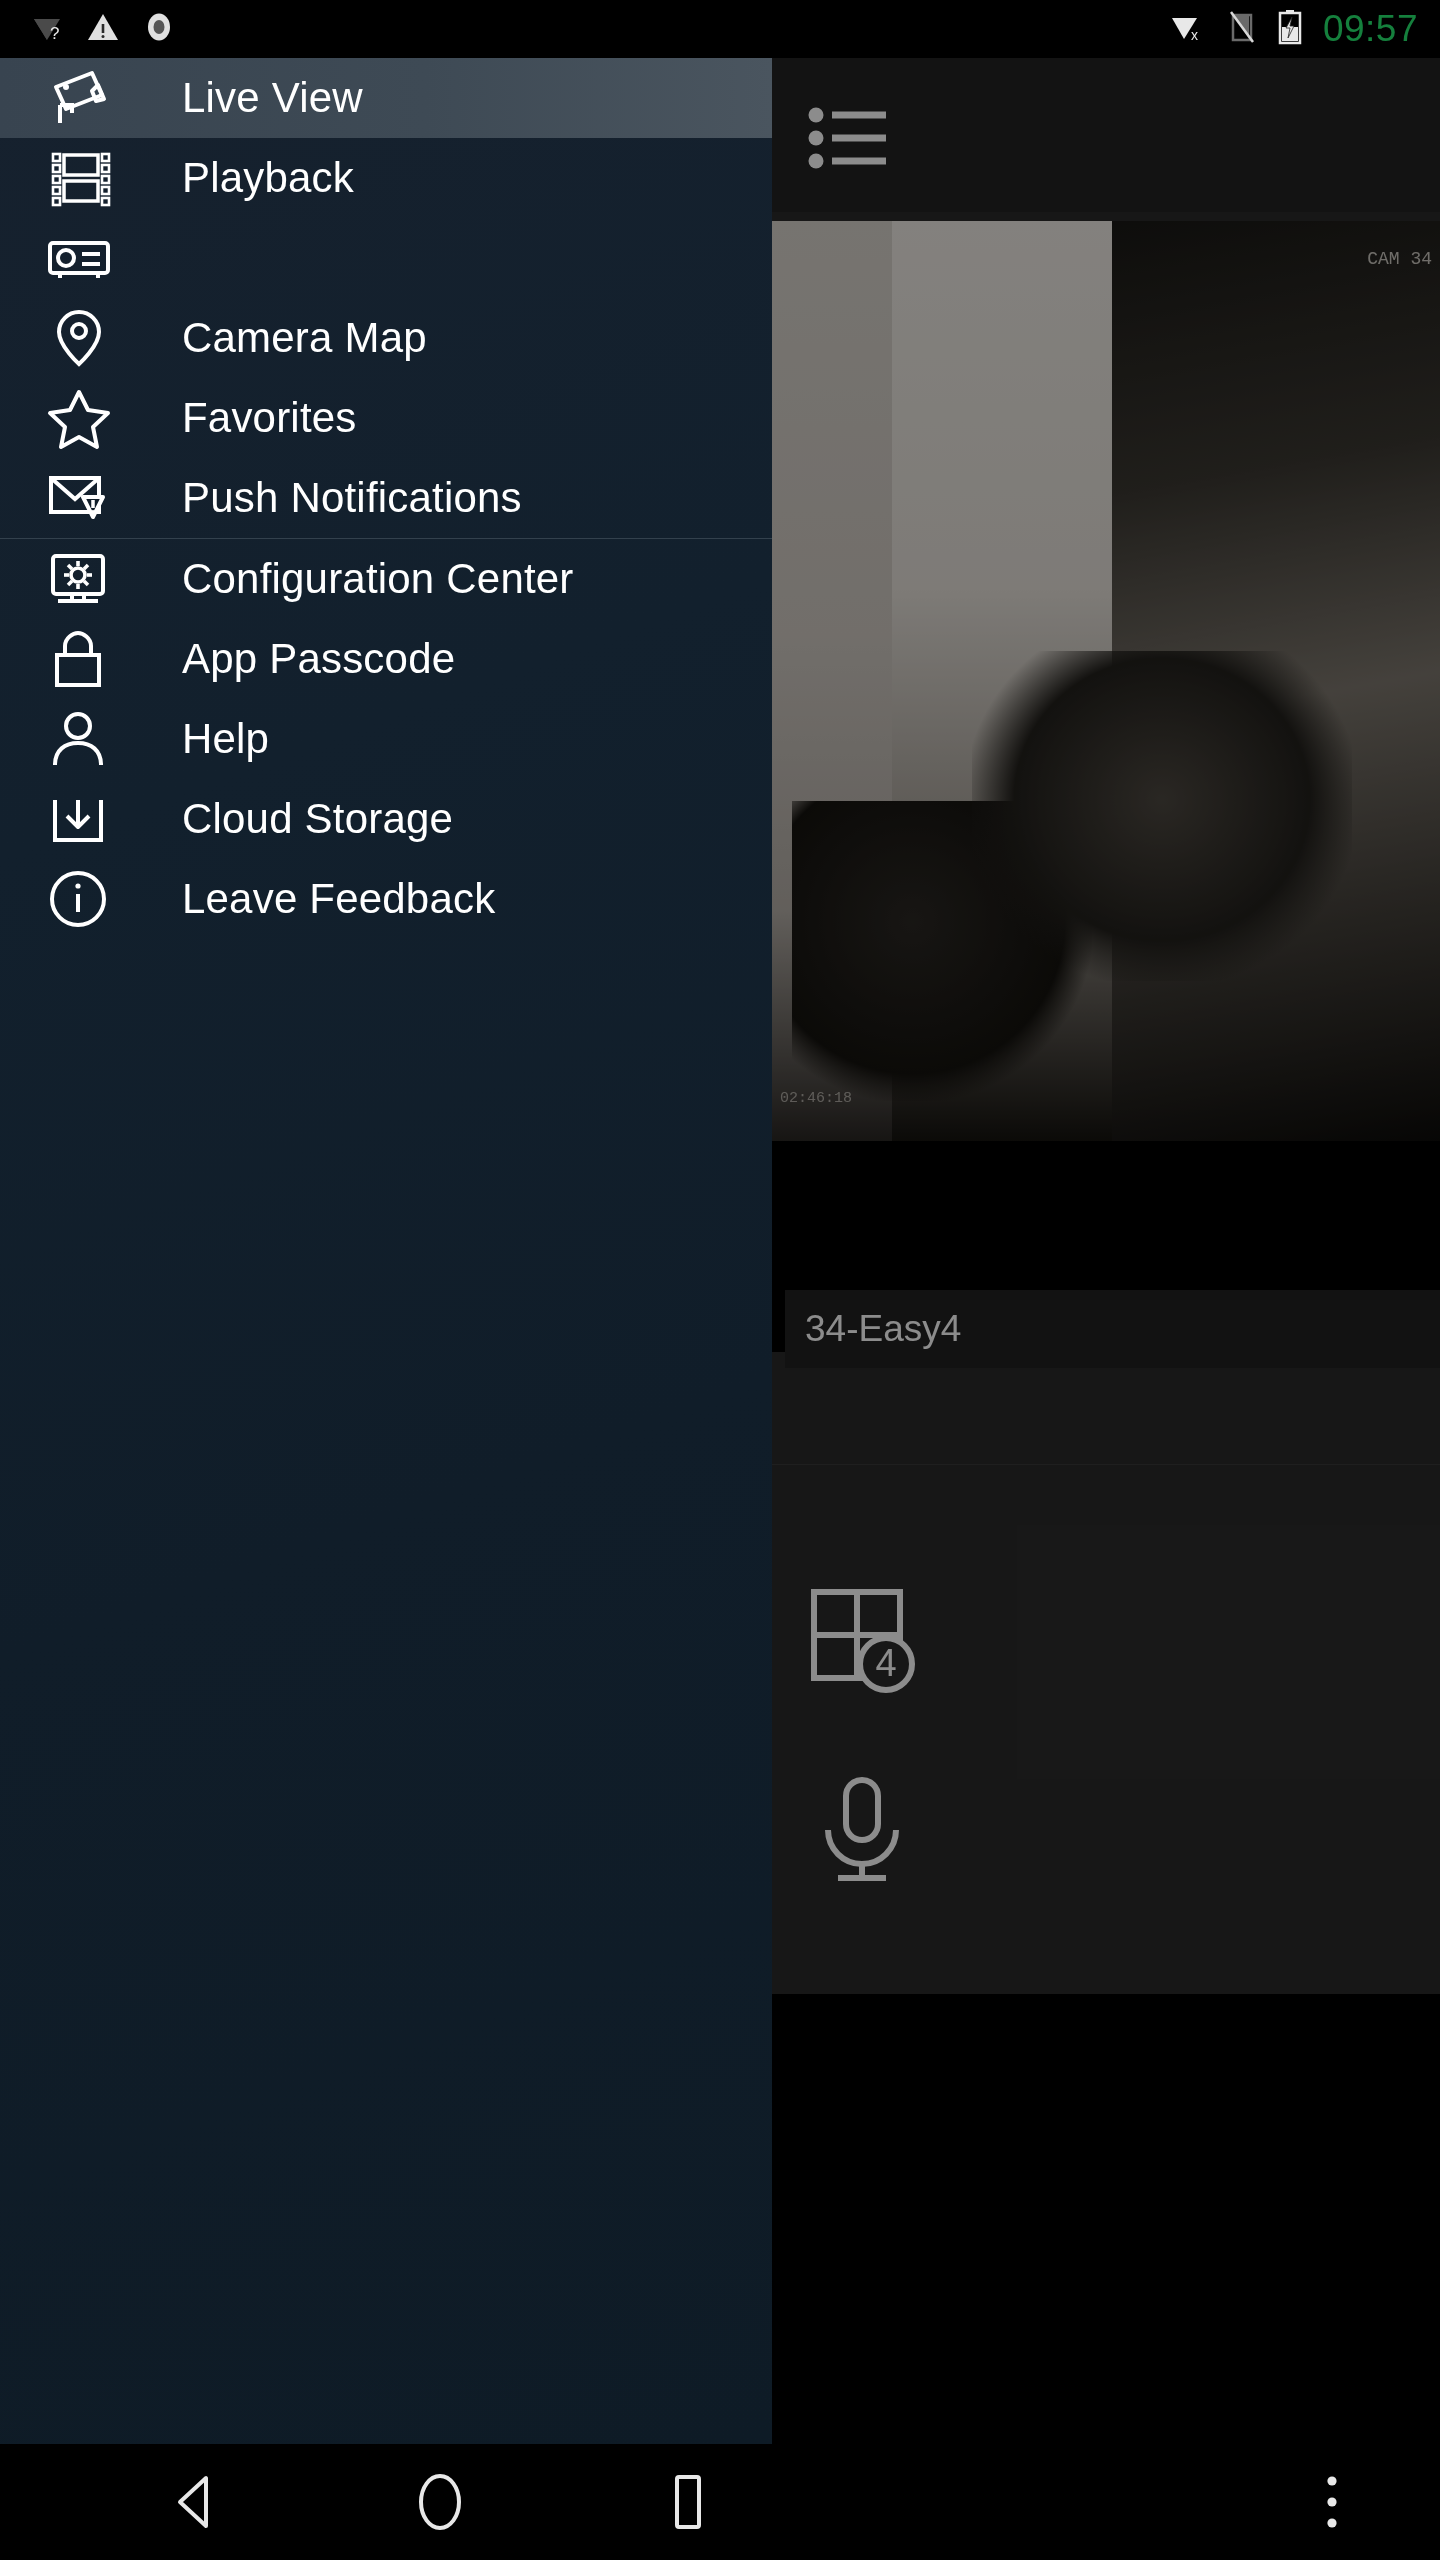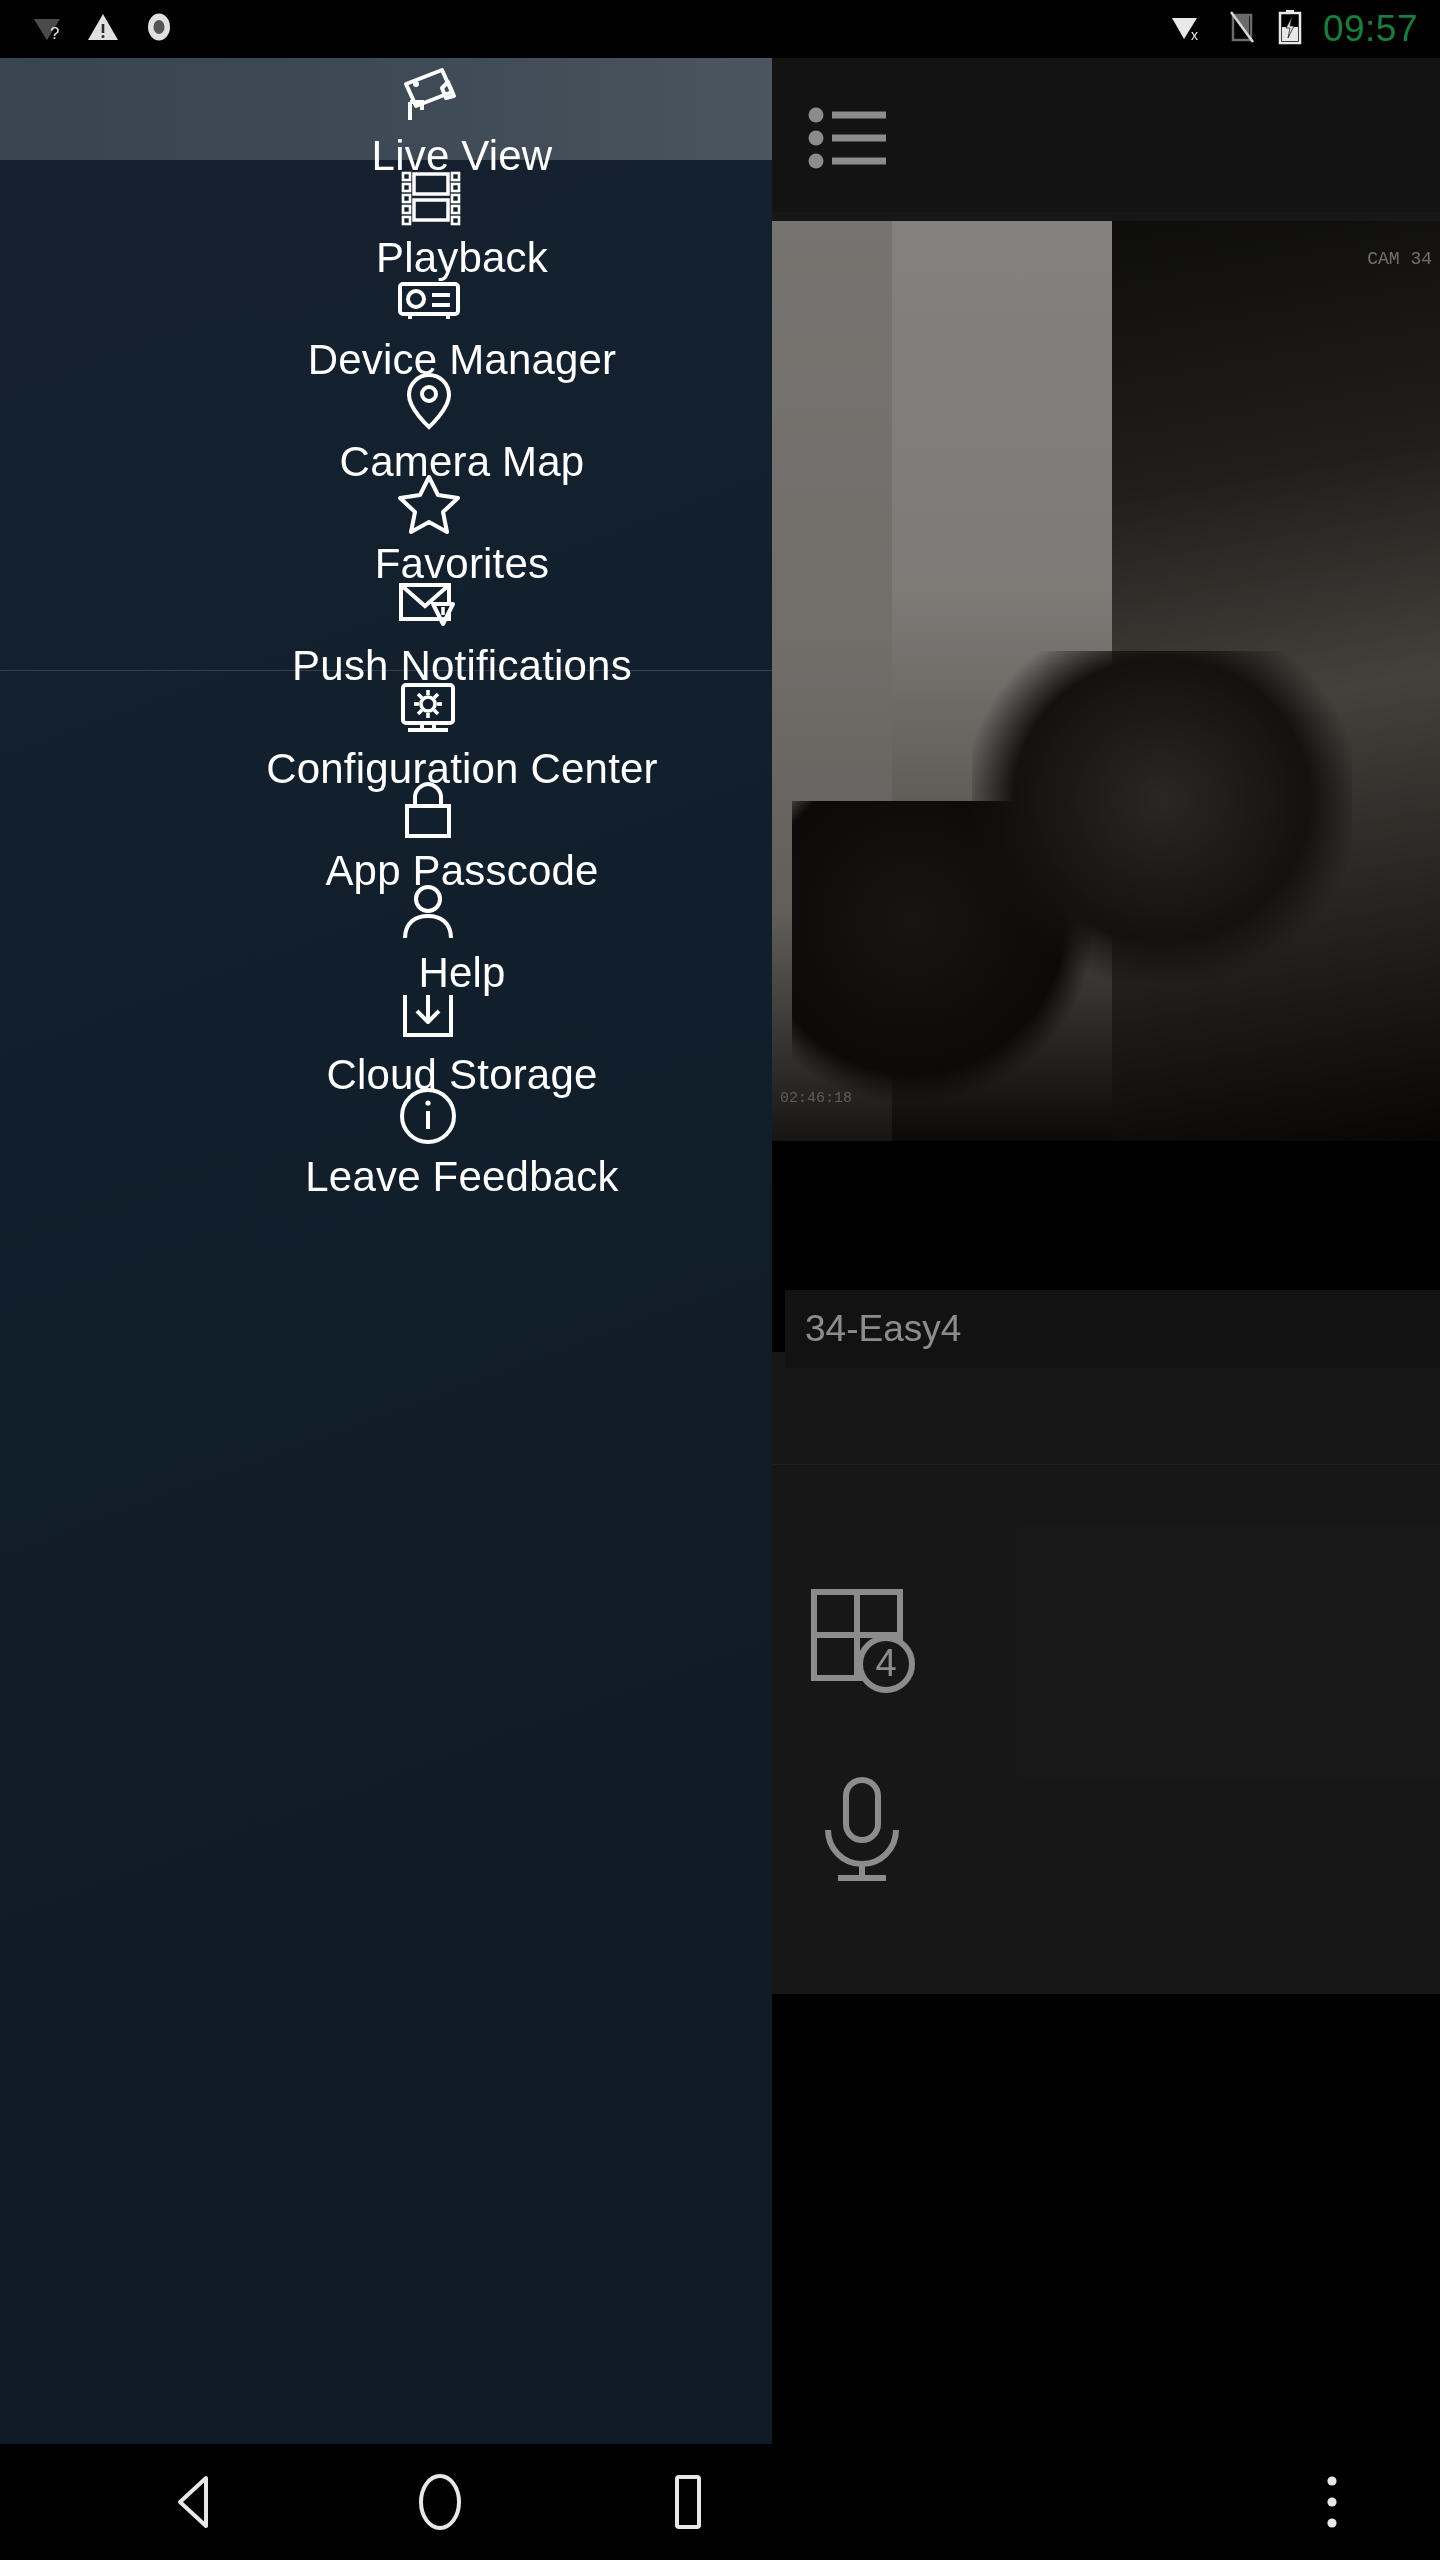--- a/index.html
+++ b/index.html
@@ -84,23 +84,22 @@
     position:absolute; left:0; top:58px; width:1440px; height:2386px;
     background:rgba(0,0,0,0.45);
   }
   .drawer {
     position:absolute; left:0; top:58px; width:772px; height:2386px;
     background:linear-gradient(160deg,#16212e 0%,#12202d 30%,#101d29 60%,#0e1b26 100%);
     overflow:hidden;
   }
   .menu { position:absolute; left:0; top:0; width:772px; }
   .menu-item {
-    position:relative; height:102px; display:flex; align-items:center;
-    padding-left:86px;
-    flex-direction:column;
+    position:relative; height:80px; display:flex; align-items:center;
+    padding-left:42px;
   }
   .menu-item.selected {
     background:linear-gradient(90deg,#384450 0%,#3e4a55 55%,#4a555f 100%);
   }
   .mi-icon {
     width:74px; height:74px; flex:0 0 74px;
     display:flex; align-items:center; justify-content:center;
   }
   .mi-label {
     margin-left:66px; color:#ffffff; font-size:42px; font-weight:400;
@@ -221,21 +220,20 @@
         <span class="mi-icon">
           <svg width="74" height="74" viewBox="0 0 74 74">
             <rect x="8" y="22" width="58" height="30" rx="3" fill="none" stroke="#fff" stroke-width="4"></rect>
             <circle cx="24" cy="37" r="8" fill="none" stroke="#fff" stroke-width="4"></circle>
             <line x1="40" y1="33" x2="58" y2="33" stroke="#fff" stroke-width="4"></line>
             <line x1="40" y1="43" x2="58" y2="43" stroke="#fff" stroke-width="4"></line>
             <line x1="18" y1="52" x2="18" y2="57" stroke="#fff" stroke-width="4"></line>
             <line x1="56" y1="52" x2="56" y2="57" stroke="#fff" stroke-width="4"></line>
           </svg>
         </span>
-        <span class="mi-label">Device Manager</span>
       </div>
 
 
       <div class="menu-item">
         <span class="mi-icon">
           <svg width="74" height="74" viewBox="0 0 74 74">
             <path d="M37 11 C26 11 17 20 17 31 C17 45 37 63 37 63 C37 63 57 45 57 31 C57 20 48 11 37 11 Z" fill="none" stroke="#fff" stroke-width="4"></path>
             <circle cx="37" cy="30" r="7" fill="none" stroke="#fff" stroke-width="4"></circle>
           </svg>
         </span>

